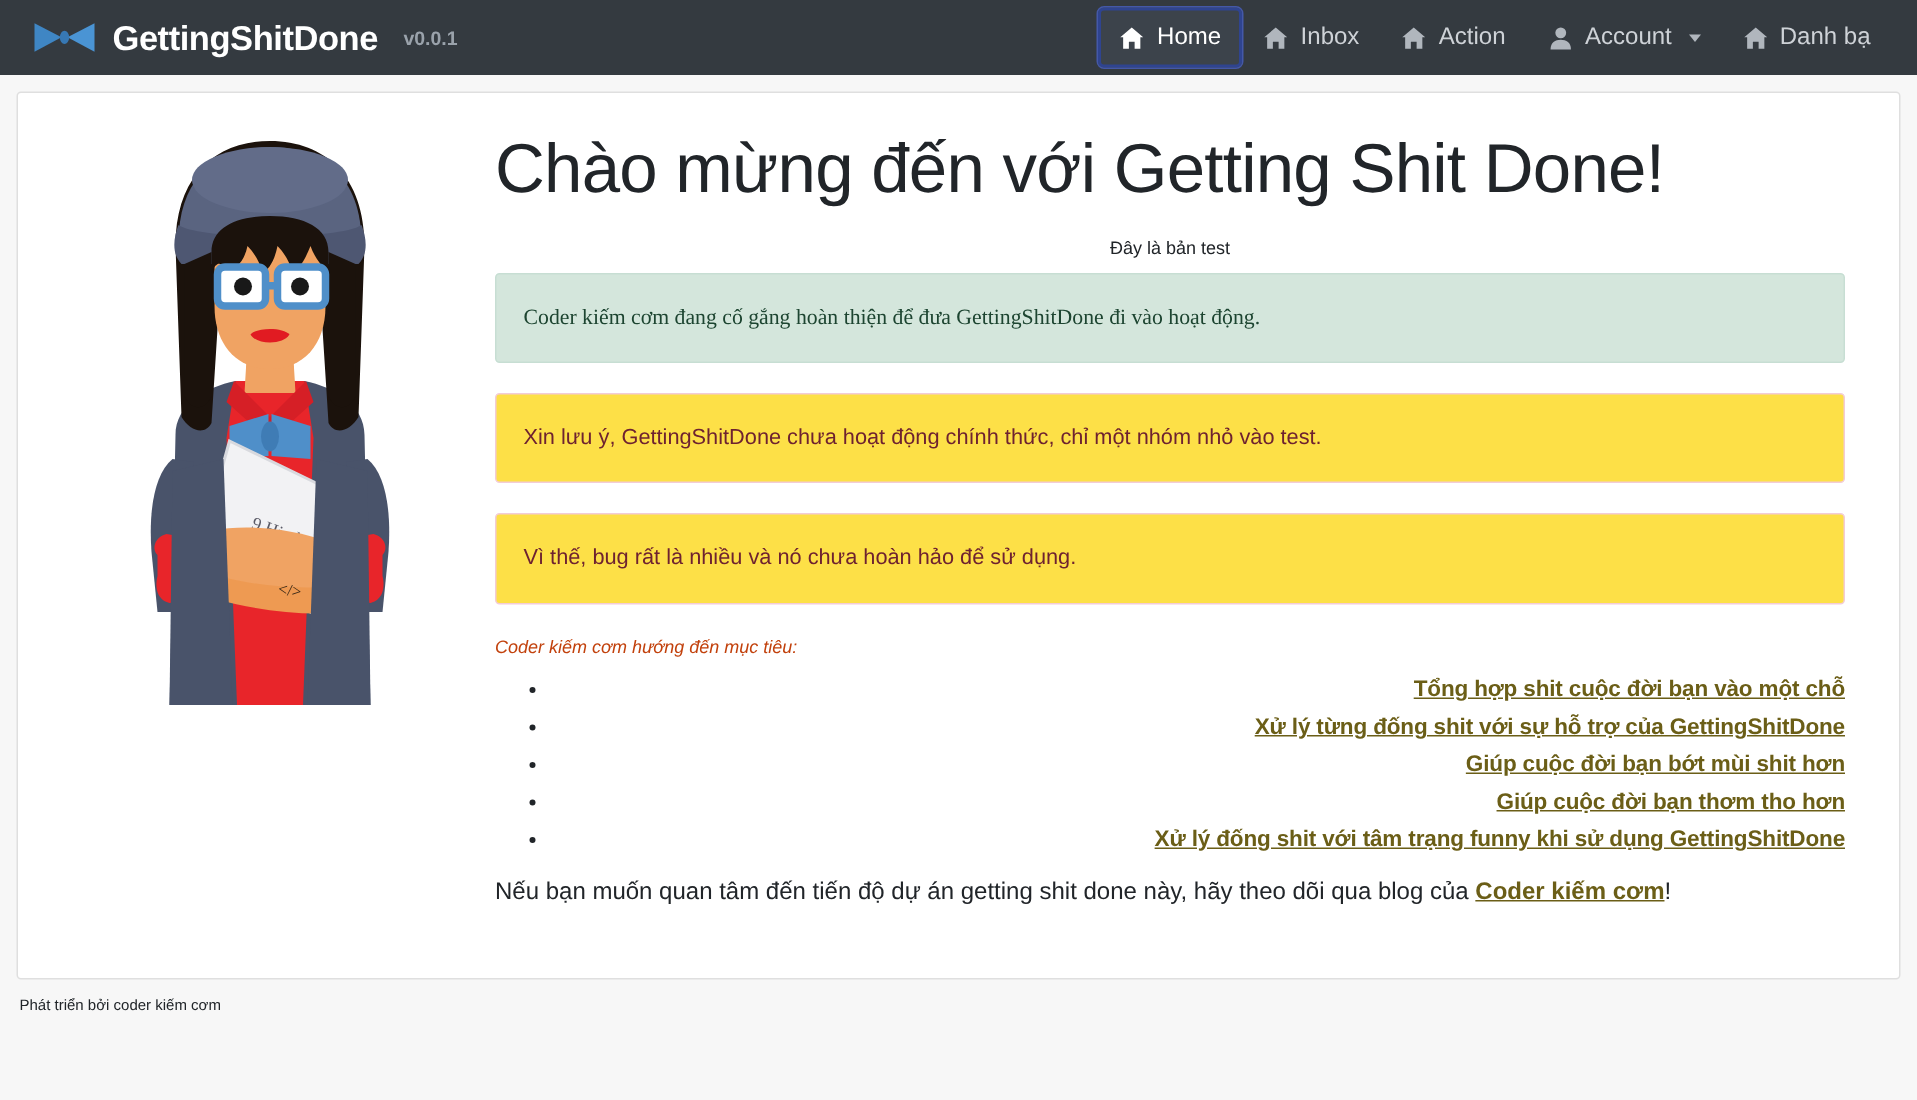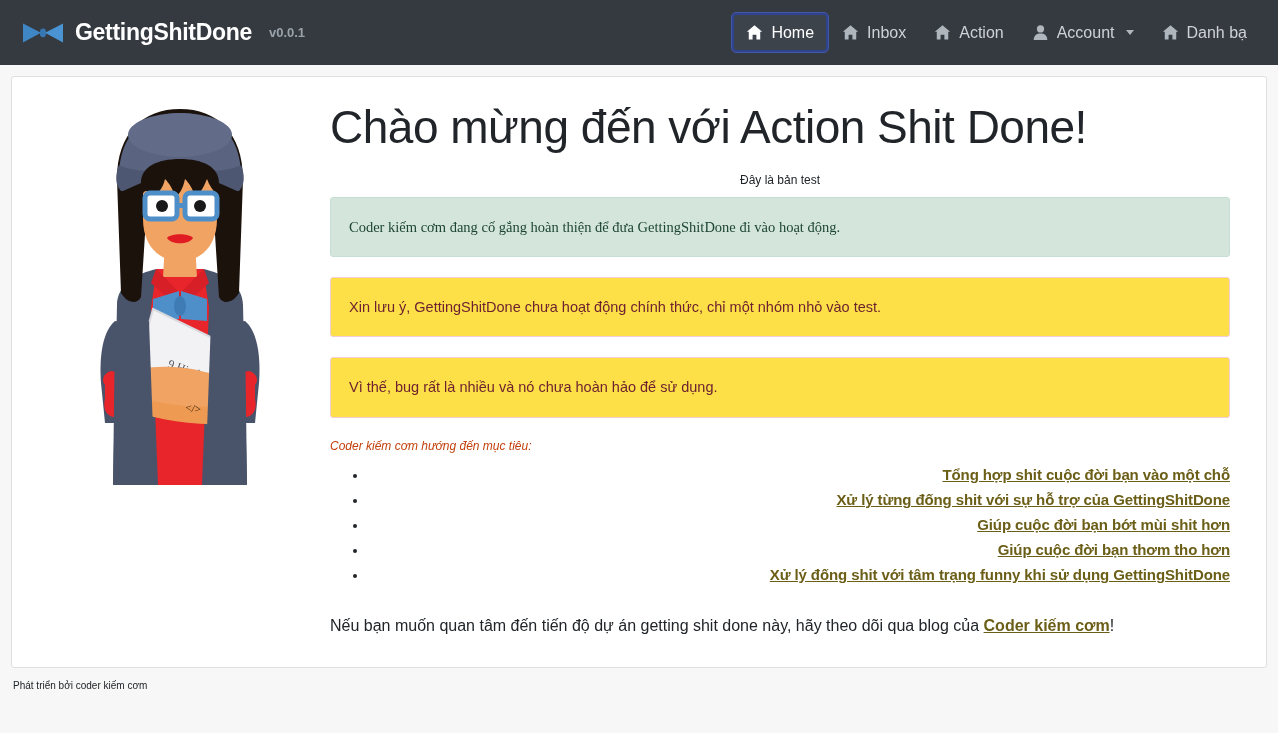--- a/index.html
+++ b/index.html
@@ -9,21 +9,21 @@
     width: 1278px;
     height: 733px;
     overflow: hidden;
     background: #f7f7f7;
     font-family: "Liberation Sans", sans-serif;
     -webkit-font-smoothing: antialiased;
   }
 
   
   .navbar {
-    height: 65px;
+    height: 50px;
     background: #343a40;
     display: flex;
     align-items: center;
     padding: 0 17px 0 22px;
     position: relative;
   }
   .brand {
     display: flex;
     align-items: center;
     gap: 11px;
@@ -175,21 +175,21 @@
   a.goal-link {
     color: #6b5e17;
     font-weight: bold;
     text-decoration: underline;
     font-size: 15px;
     letter-spacing: -0.1px;
   }
   p.outro {
     font-size: 16px;
     color: #212529;
-    margin: 32px 0 0 0;
+    margin: 16px 0 0 0;
     line-height: 1.4;
   }
   a.blog-link {
     color: #6b5e17;
     font-weight: bold;
     text-decoration: underline;
   }
 
   
   .footer {
@@ -310,21 +310,21 @@
 
         <path d="M48 292 C44 288 46 280 54 278 L78 282 L82 320 L56 324 C48 322 46 314 48 306 Z" fill="#e8252a"></path>
         <path d="M198 292 C202 288 200 280 192 278 L168 282 L164 320 L190 324 C198 322 200 314 198 306 Z" fill="#e8252a"></path>
 
         <path d="M58 236 L92 228 L98 392 L56 392 Z" fill="#49536a"></path>
         <path d="M188 236 L154 228 L148 392 L190 392 Z" fill="#49536a"></path>
       </svg>
     </div>
 
     <div class="content-col">
-      <h1 class="title">Chào mừng đến với Action Shit Done!</h1>
+      <h1 class="title">Chào mừng đến với Getting Shit Done!</h1>
       <p class="lead">Đây là bản test</p>
 
       <div class="alert alert-success">Coder kiếm cơm đang cố gắng hoàn thiện để đưa GettingShitDone đi vào hoạt động.</div>
       <div class="alert alert-danger">Xin lưu ý, GettingShitDone chưa hoạt động chính thức, chỉ một nhóm nhỏ vào test.</div>
       <div class="alert alert-danger">Vì thế, bug rất là nhiều và nó chưa hoàn hảo để sử dụng.</div>
 
       <p class="goal-intro">Coder kiếm cơm hướng đến mục tiêu:</p>
       <ul class="goals">
         <li><a class="goal-link" href="#">Tổng hợp shit cuộc đời bạn vào một chỗ</a></li>
         <li><a class="goal-link" href="#">Xử lý từng đống shit với sự hỗ trợ của GettingShitDone</a></li>

